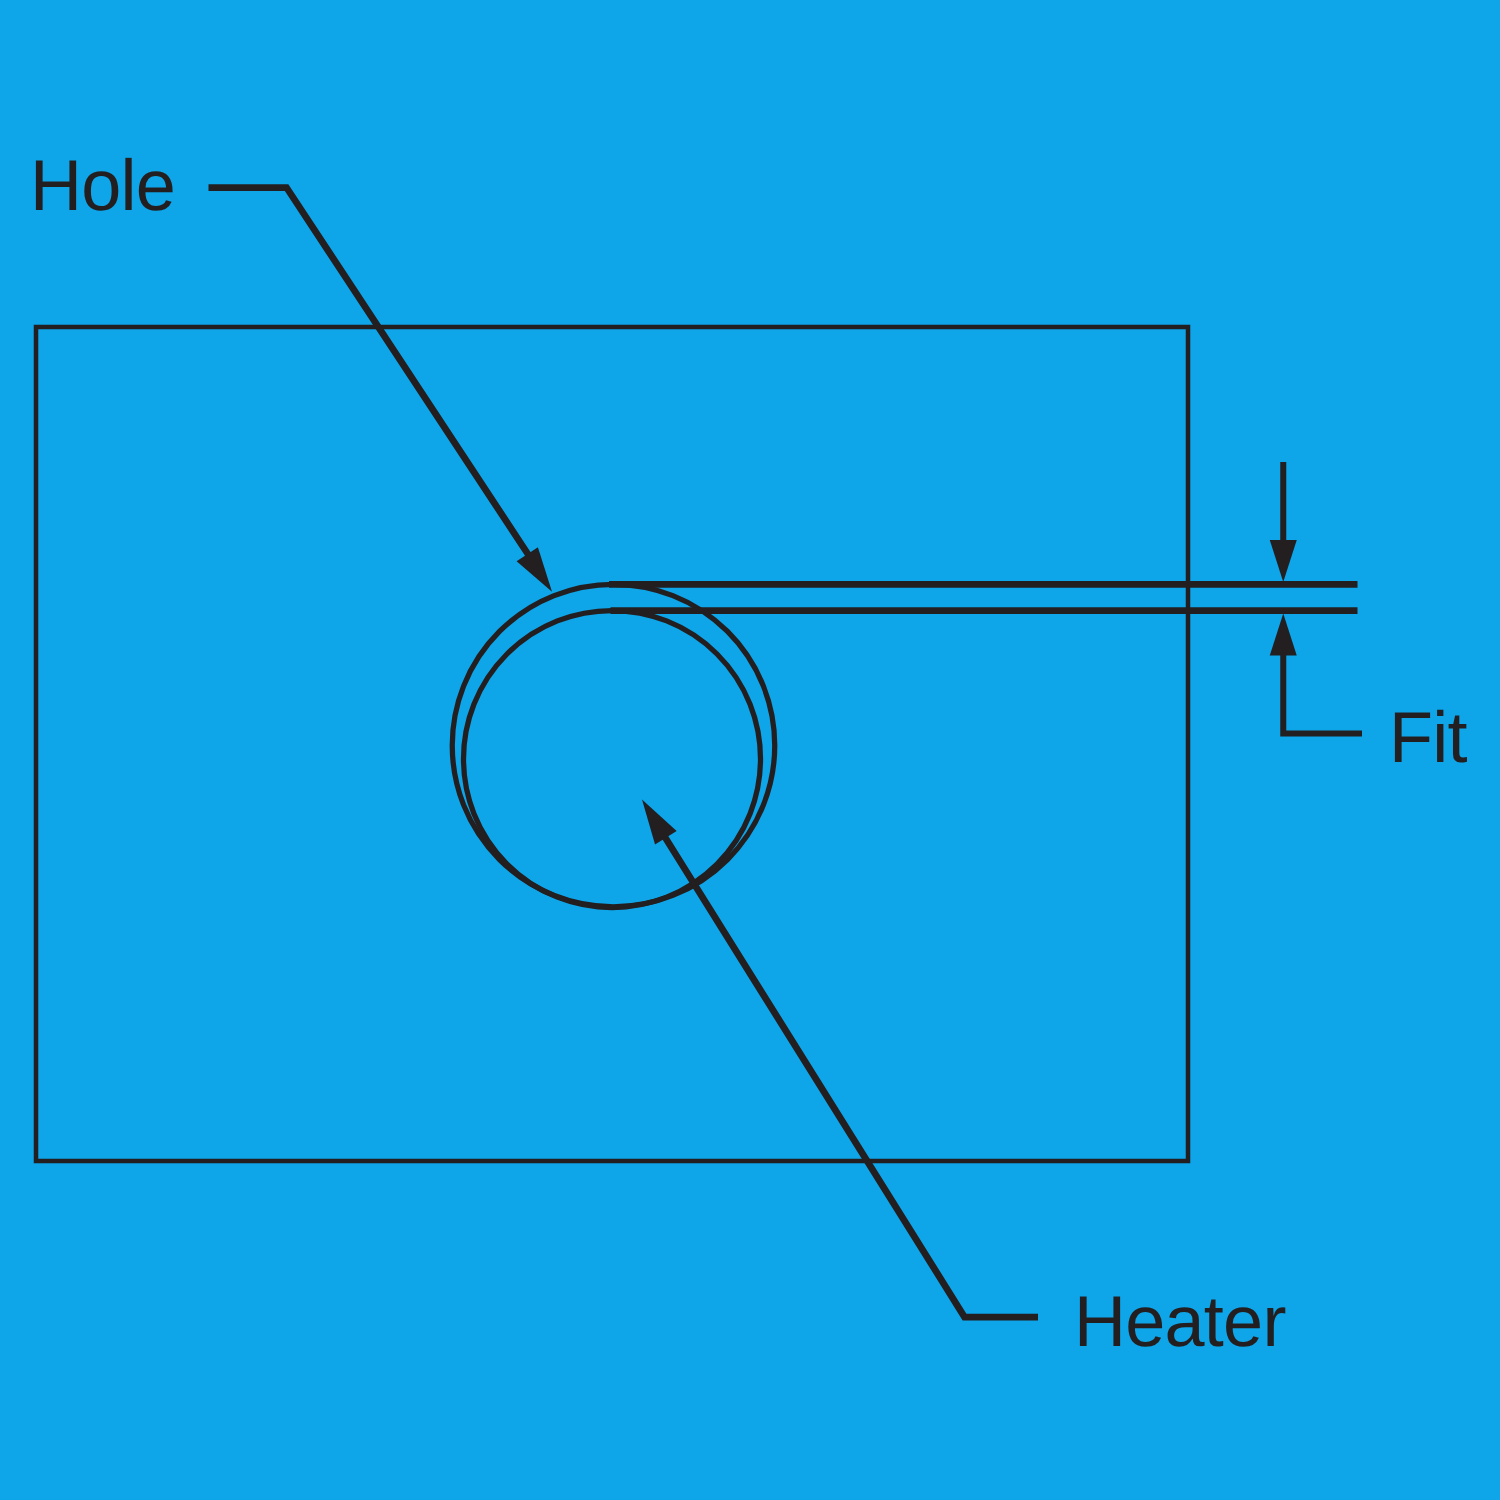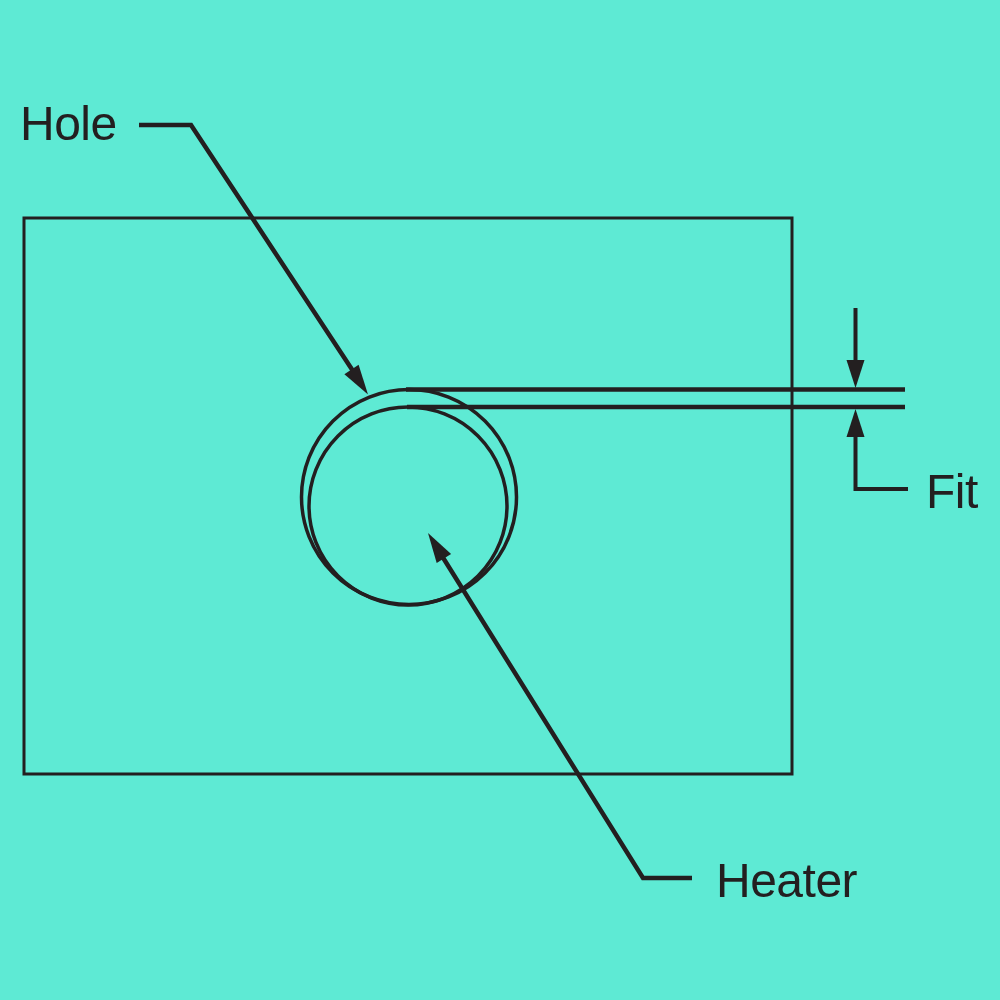--- a/index.html
+++ b/index.html
@@ -4,21 +4,21 @@
 <style>
   html, body {
     margin: 0;
     padding: 0;
     background: #ffffff;
   }
   .stage {
     position: relative;
     width: 1000px;
     height: 1000px;
-    background: #5eead4;
+    background: #0ea5e9;
     overflow: hidden;
   }
   svg {
     display: block;
     width: 1000px;
     height: 1000px;
   }
   .ink-stroke {
     stroke: var(--ink, #231f20);
     fill: none;

